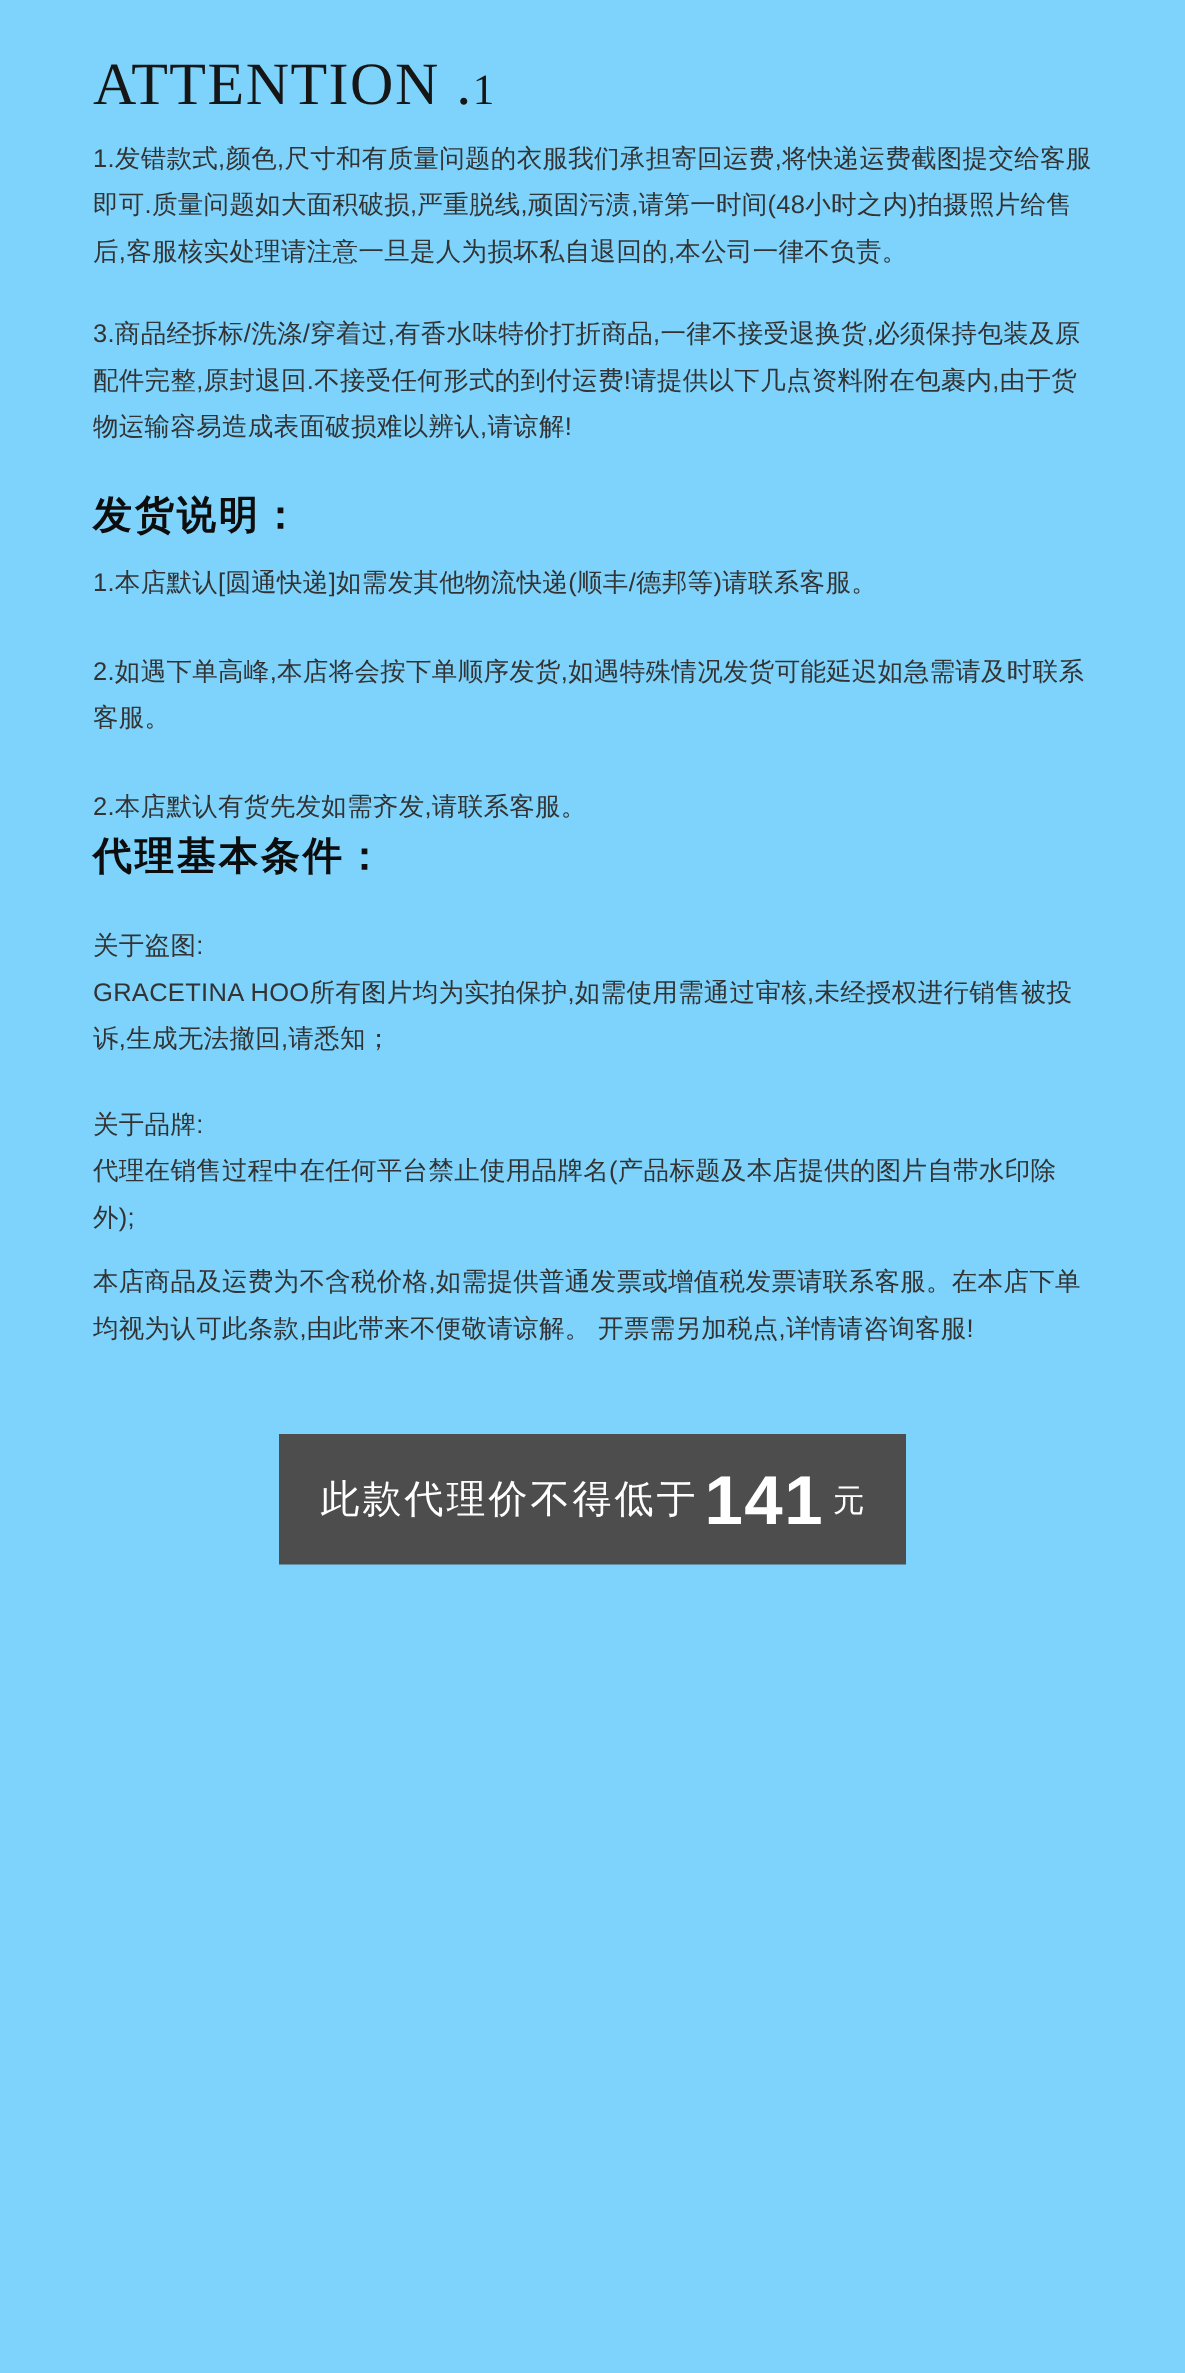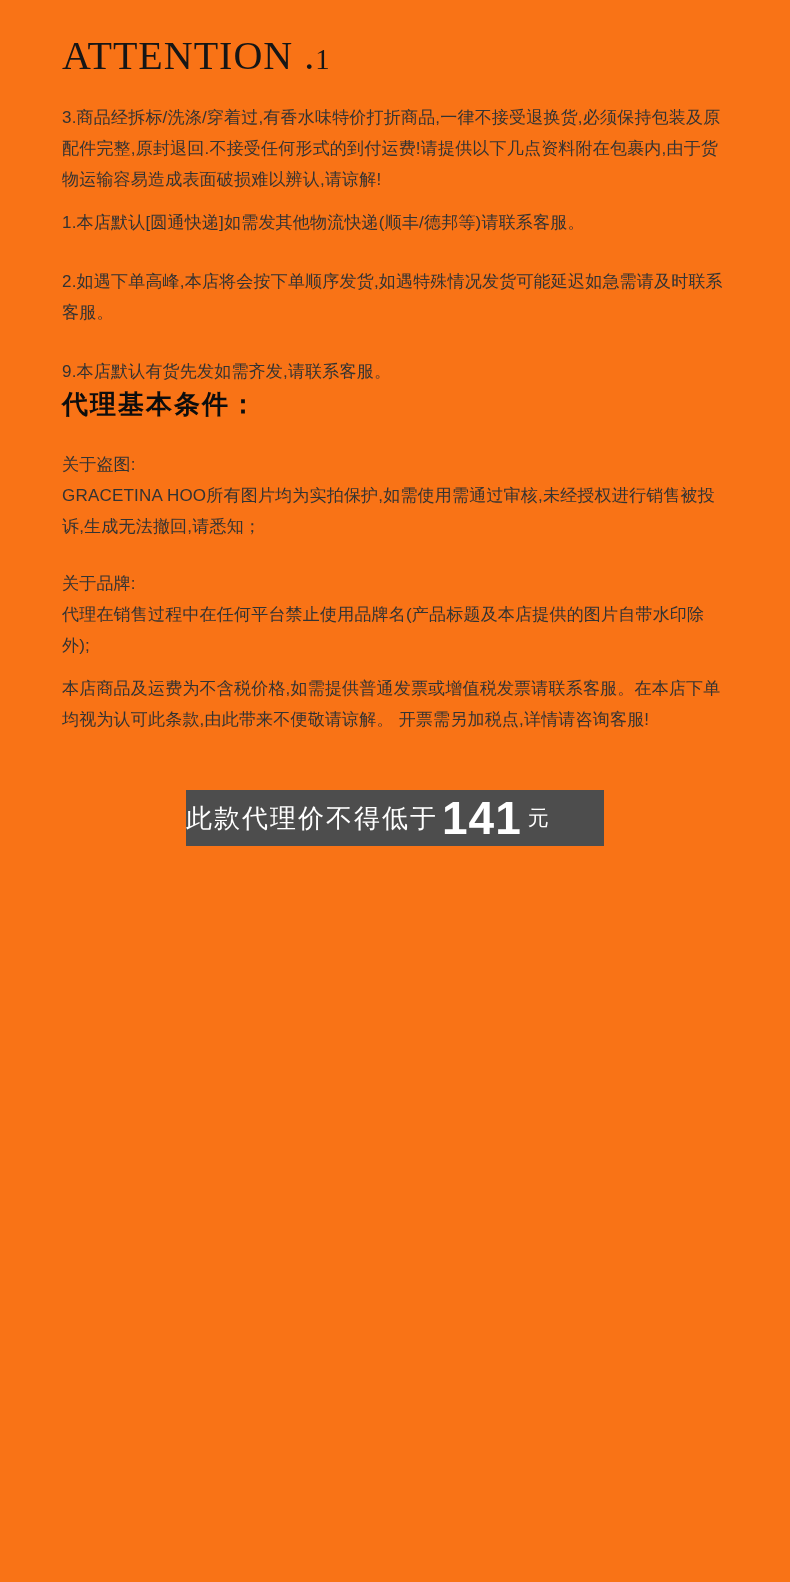--- a/index.html
+++ b/index.html
@@ -10,21 +10,21 @@
   body {
     width: 790px;
     height: 1582px;
     font-family: "Liberation Sans", "DejaVu Sans", sans-serif;
     color: #333333;
     overflow: hidden;
   }
   .page {
     width: 790px;
     height: 1582px;
-    background: #f97316;
+    background: #7dd3fc;
     box-sizing: border-box;
     padding: 0 62px;
   }
   .main-title {
     margin: 0;
     padding-top: 34px;
     font-family: "Liberation Serif", "DejaVu Serif", serif;
     font-weight: normal;
     font-size: 40px;
     line-height: 1.1;
@@ -56,26 +56,26 @@
   }
   .para.first { margin-top: 12px; }
   .para.gap   { margin-top: 24px; }
   .para.gap-lg{ margin-top: 28px; }
   .agent-block { margin-top: 26px; }
   .agent-block.first { margin-top: 27px; }
   .agent-block .block-label { display: block; }
   .price-banner {
     margin: 55px auto 0 auto;
     width: 418px;
-    height: 56px;
+    height: 87px;
     background: #4d4d4d;
     color: #ffffff;
     display: flex;
     align-items: center;
-    justify-content: flex-start;
+    justify-content: center;
   }
   .price-banner .banner-text {
     font-size: 26px;
     letter-spacing: 2px;
   }
   .price-banner .banner-price {
     font-size: 46px;
     font-weight: bold;
     margin: 0 6px 0 4px;
     letter-spacing: 1px;
@@ -84,25 +84,27 @@
     font-size: 21px;
   }
 </style>
 </head>
 <body>
 
 <div class="page">
 
   <h1 class="main-title"><span>ATTENTION .</span><span class="title-number">1</span></h1>
 
+  <p class="para first">1.发错款式,颜色,尺寸和有质量问题的衣服我们承担寄回运费,将快递运费截图提交给客服即可.质量问题如大面积破损,严重脱线,顽固污渍,请第一时间(48小时之内)拍摄照片给售后,客服核实处理请注意一旦是人为损坏私自退回的,本公司一律不负责。</p>
   <p class="para gap">3.商品经拆标/洗涤/穿着过,有香水味特价打折商品,一律不接受退换货,必须保持包装及原配件完整,原封退回.不接受任何形式的到付运费!请提供以下几点资料附在包裹内,由于货物运输容易造成表面破损难以辨认,请谅解!</p>
 
+  <h2 class="section-heading sh-shipping">发货说明：</h2>
   <p class="para first">1.本店默认[圆通快递]如需发其他物流快递(顺丰/德邦等)请联系客服。</p>
   <p class="para gap-lg">2.如遇下单高峰,本店将会按下单顺序发货,如遇特殊情况发货可能延迟如急需请及时联系客服。</p>
-  <p class="para gap-lg">9.本店默认有货先发如需齐发,请联系客服。</p>
+  <p class="para gap-lg">2.本店默认有货先发如需齐发,请联系客服。</p>
 
   <h2 class="section-heading sh-agent">代理基本条件：</h2>
 
   <p class="para agent-block first"><span class="block-label">关于盗图:</span><span>GRACETINA HOO所有图片均为实拍保护,如需使用需通过审核,未经授权进行销售被投诉,生成无法撤回,请悉知；</span></p>
 
   <p class="para agent-block"><span class="block-label">关于品牌:</span><span>代理在销售过程中在任何平台禁止使用品牌名(产品标题及本店提供的图片自带水印除外);</span></p>
 
 
   <p class="para first">本店商品及运费为不含税价格,如需提供普通发票或增值税发票请联系客服。在本店下单均视为认可此条款,由此带来不便敬请谅解。 开票需另加税点,详情请咨询客服!</p>
 

